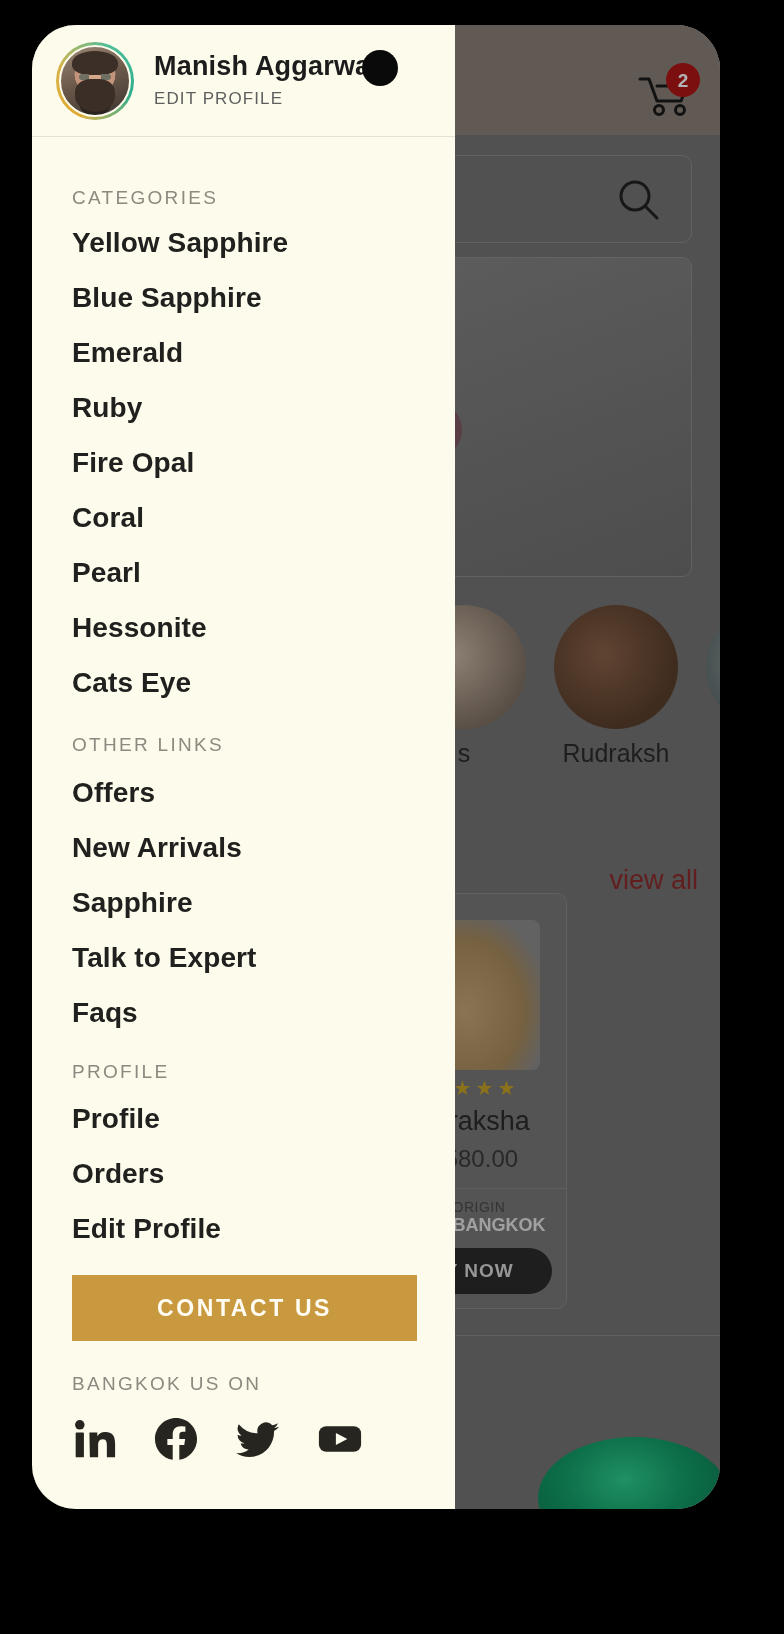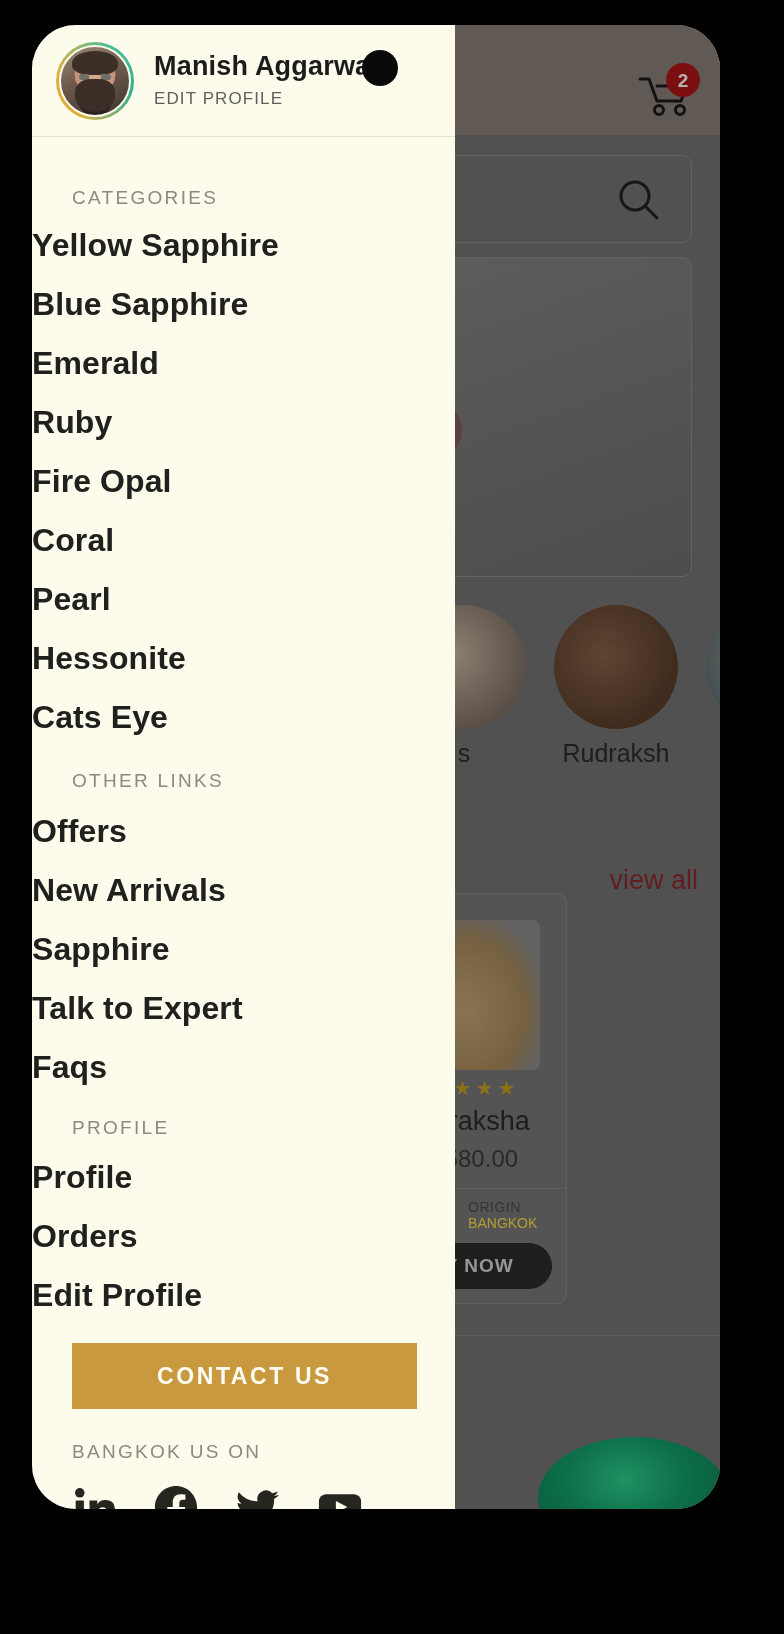--- a/index.html
+++ b/index.html
@@ -174,21 +174,21 @@
     padding-bottom: 14px;
   }
   .prod-meta {
     border-top: 1px solid #8a8a8a;
     display: flex;
     padding: 10px 6px 0;
     justify-content: space-around;
   }
   .meta-col { text-align: left; }
   .meta-label { font-size: 14px; color: #4b4b4b; letter-spacing: .5px; }
-  .meta-value { font-size: 14px; color: #fde047; font-weight: 400; }
+  .meta-value { font-size: 18px; color: #e5e5e5; font-weight: 700; }
   .buy-now {
     margin: 12px 14px 14px;
     height: 46px;
     border-radius: 23px;
     background: #2b2b2b;
     color: #d7d7d7;
     font-size: 19px;
     font-weight: 700;
     letter-spacing: 1px;
     display: flex;
@@ -317,23 +317,24 @@
   }
 
   .group-title {
     font-size: 19px;
     color: #8c8a80;
     letter-spacing: 2.3px;
     font-weight: 400;
     padding: 0 0 0 40px;
   }
   .menu-link {
-    font-size: 32px;
+    font-size: 28px;
     font-weight: 700;
     color: #20201e;
+    padding-left: 40px;
     line-height: 1;
     letter-spacing: .1px;
   }
 
   .sec-categories { margin-top: 50px; }
   .sec-categories .group-title { margin-bottom: 20px; }
   .sec-categories .menu-link { margin-bottom: 27px; }
 
   .sec-other { margin-top: 37px; }
   .sec-other .group-title { margin-bottom: 23px; }

